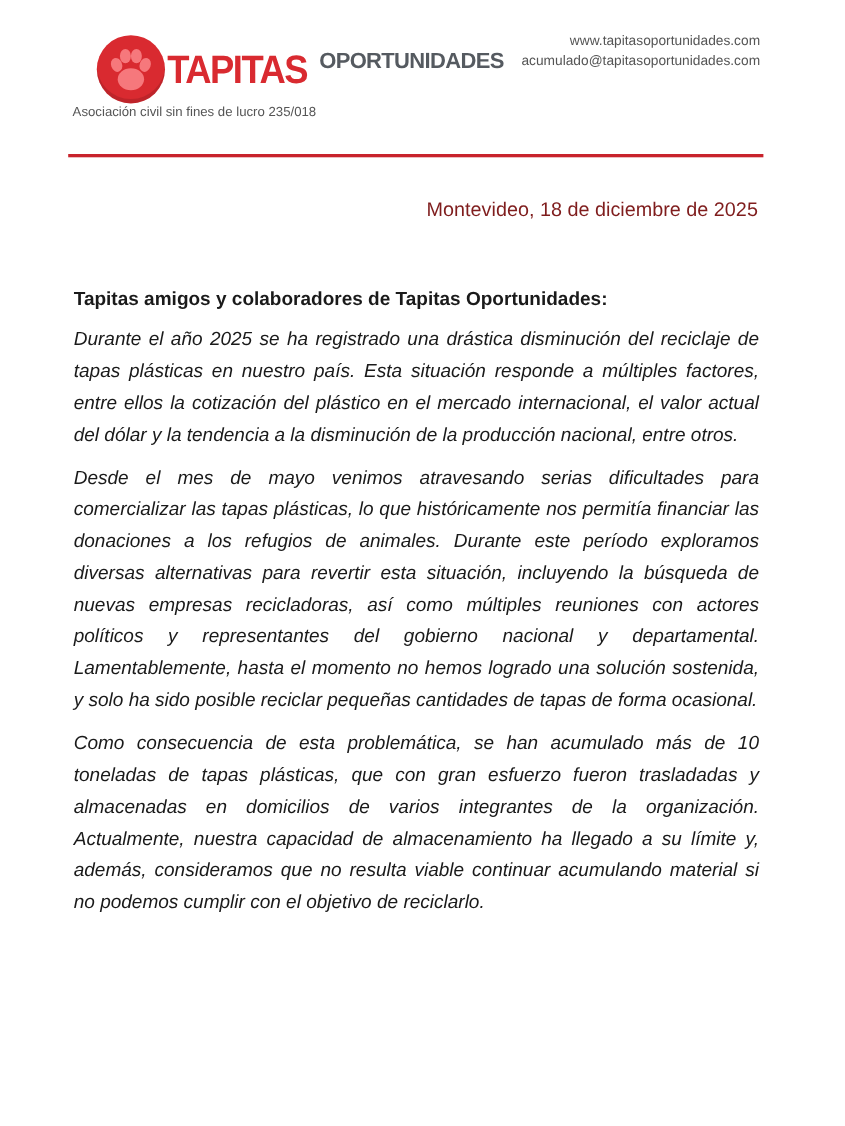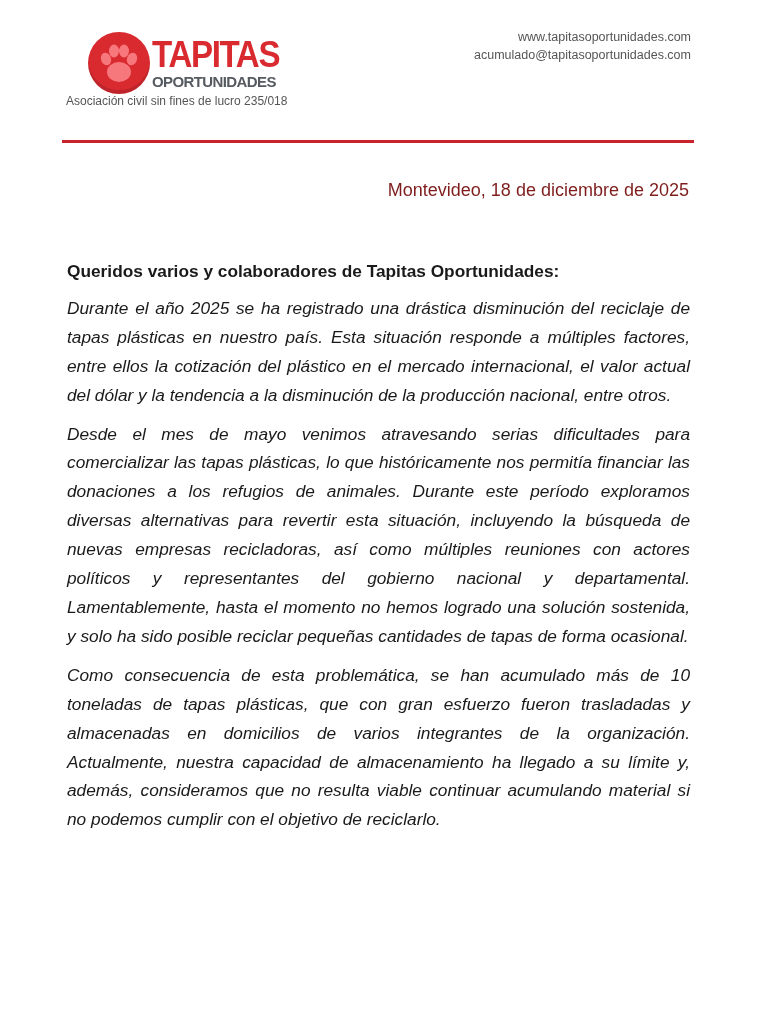--- a/index.html
+++ b/index.html
@@ -2,24 +2,24 @@
 <html><head>
 <meta charset="utf-8">
 <style>
   html, body { margin: 0; padding: 0; background: #ffffff; }
   body { width: 768px; height: 1024px; position: relative; overflow: hidden;
          font-family: "Liberation Sans", sans-serif; color: #1a1a1a; }
   .logo { position: absolute; left: 88px; top: 32px; display: flex; align-items: center; }
   .logo-badge { width: 62px; height: 62px; border-radius: 50%; background: #d92a30;
                 box-shadow: inset 0 -4px 0 rgba(0,0,0,0.12); position: relative; }
   .logo-badge svg { position: absolute; left: 0; top: 0; }
-  .logo-text { margin-left: 2px; display: flex; flex-direction: column; line-height: 1; }
+  .logo-text { margin-left: 2px; display: flex; flex-direction: row; line-height: 1; }
   .logo-title { font-family: "Liberation Sans", sans-serif; font-weight: bold; font-size: 36px;
                 color: #d92a30; letter-spacing: -1.5px; transform: scaleX(0.92); transform-origin: left; }
-  .logo-sub { font-family: "Liberation Sans", sans-serif; font-weight: bold; font-size: 15px;
+  .logo-sub { font-family: "Liberation Sans", sans-serif; font-weight: bold; font-size: 20px;
               color: #555a60; letter-spacing: -0.6px; margin-top: 1px; }
   .contact { position: absolute; right: 77px; top: 29px; text-align: right;
              font-size: 12.5px; color: #555; line-height: 17.5px; }
   .assoc { position: absolute; left: 66px; top: 94px; font-size: 12px; color: #555; }
   .rule { position: absolute; left: 62px; top: 140px; width: 632px; height: 3px; background: #c8232c; }
   .date { position: absolute; right: 79px; top: 180px; font-size: 18px; color: #7f1d1d; }
   .content { position: absolute; left: 67px; top: 257px; width: 623px;
              font-size: 17.3px; line-height: 28.9px; }
   .greeting { font-weight: bold; margin: 0 0 8px 0; }
   .para { margin: 0 0 10px 0; text-align: justify; font-style: italic; }
@@ -48,17 +48,17 @@
   <div>acumulado@tapitasoportunidades.com</div>
 </div>
 
 <div class="assoc">Asociación civil sin fines de lucro 235/018</div>
 
 <div class="rule"></div>
 
 <div class="date">Montevideo, 18 de diciembre de 2025</div>
 
 <div class="content">
-  <p class="greeting">Queridos varios y colaboradores de Tapitas Oportunidades:</p>
+  <p class="greeting">Tapitas amigos y colaboradores de Tapitas Oportunidades:</p>
   <p class="para">Durante el año 2025 se ha registrado una drástica disminución del reciclaje de tapas plásticas en nuestro país. Esta situación responde a múltiples factores, entre ellos la cotización del plástico en el mercado internacional, el valor actual del dólar y la tendencia a la disminución de la producción nacional, entre otros.</p>
   <p class="para">Desde el mes de mayo venimos atravesando serias dificultades para comercializar las tapas plásticas, lo que históricamente nos permitía financiar las donaciones a los refugios de animales. Durante este período exploramos diversas alternativas para revertir esta situación, incluyendo la búsqueda de nuevas empresas recicladoras, así como múltiples reuniones con actores políticos y representantes del gobierno nacional y departamental. Lamentablemente, hasta el momento no hemos logrado una solución sostenida, y solo ha sido posible reciclar pequeñas cantidades de tapas de forma ocasional.</p>
   <p class="para">Como consecuencia de esta problemática, se han acumulado más de 10 toneladas de tapas plásticas, que con gran esfuerzo fueron trasladadas y almacenadas en domicilios de varios integrantes de la organización. Actualmente, nuestra capacidad de almacenamiento ha llegado a su límite y, además, consideramos que no resulta viable continuar acumulando material si no podemos cumplir con el objetivo de reciclarlo.</p>
 </div>
 
 </body></html>

